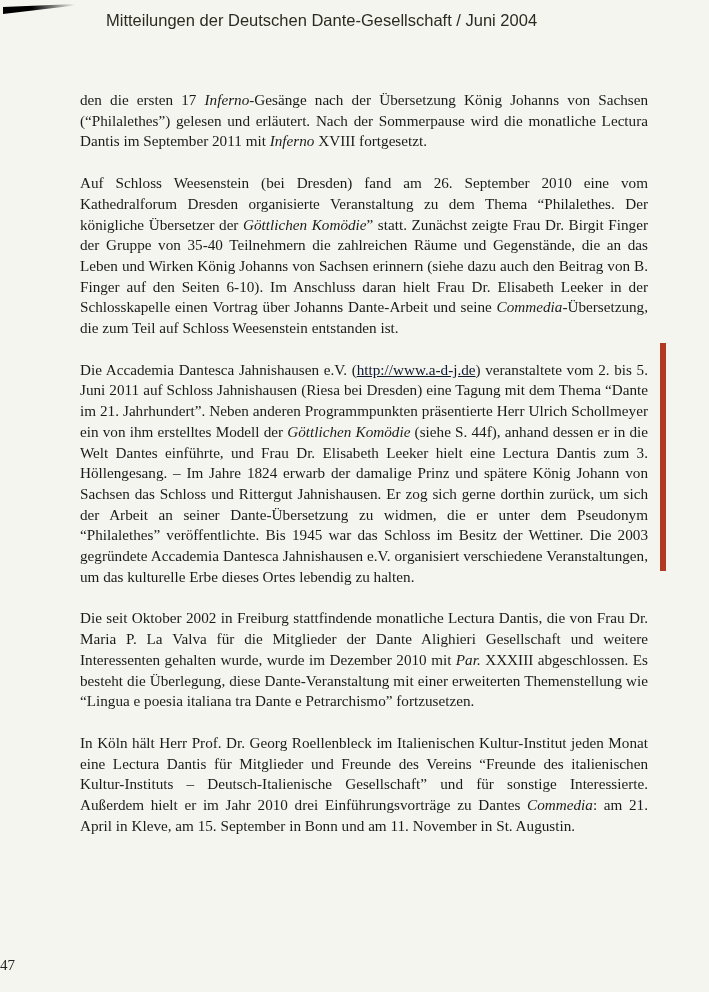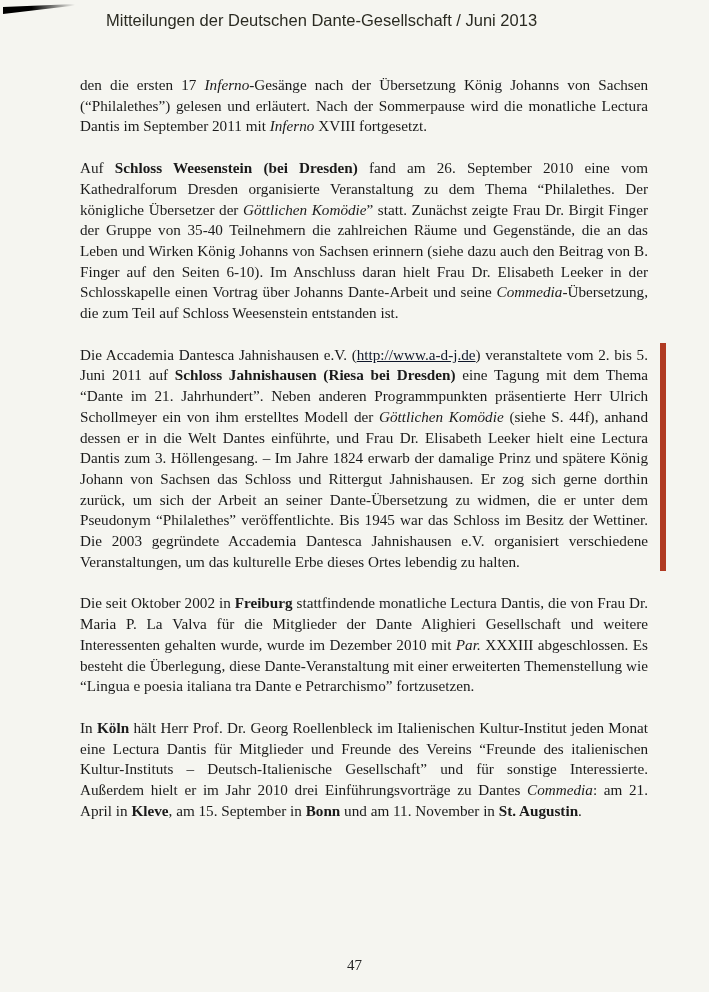--- a/index.html
+++ b/index.html
@@ -15,38 +15,38 @@
   }
   .header {
     position: absolute; left: 106px; top: 11px;
     font-family: "Liberation Sans", sans-serif; font-size: 16.5px;
     color: #2b2b22; letter-spacing: 0px; white-space: nowrap;
   }
   .content {
     position: absolute; left: 80px; top: 75px; width: 568px;
     font-size: 15.2px; line-height: 20.7px;
   }
-  .content p { margin: 0 0 21px 0; text-align: justify; hyphens: manual; }
-  .content b { font-weight: bold; }
+  .content p { margin: 15px 0 21px 0; text-align: justify; hyphens: manual; }
+  .content b { font-weight: normal; }
   .content i { font-style: italic; }
   .link { text-decoration: underline; color: #0f172a; }
   .red-bar {
     position: absolute; left: 660px; top: 343px; width: 6px; height: 228px;
     background: #b03a22;
   }
   .page-number {
-    position: absolute; left: 0; width: 709px; top: 957px; text-align: center;
+    position: absolute; left: 0; width: 709px; top: 957px; text-align: left;
     font-size: 15px; color: #222;
   }
 </style>
 </head>
 <body>
 
 <div class="corner-mark"></div>
-<div class="header">Mitteilungen der Deutschen Dante-Gesellschaft  / Juni 2013</div>
+<div class="header">Mitteilungen der Deutschen Dante-Gesellschaft  / Juni 2004</div>
 
 <div class="content">
   <p><span>den die ersten 17 </span><i>Inferno</i><span>-Gesänge nach der Übersetzung König Johanns von Sachsen (“Philalethes”) gelesen und erläutert. Nach der Sommerpause wird die monatliche Lectura Dantis im September 2011 mit </span><i>Inferno</i><span> XVIII fortgesetzt.</span></p>
   <p><span>Auf </span><b>Schloss Weesenstein (bei Dresden)</b><span> fand am 26. September 2010 eine vom Kathedralforum Dresden organisierte Veranstaltung zu dem Thema “Philalethes. Der königliche Übersetzer der </span><i>Göttlichen Komödie</i><span>” statt. Zunächst zeigte Frau Dr. Birgit Finger der Gruppe von 35-40 Teilnehmern die zahlreichen Räume und Gegenstände, die an das Leben und Wirken König Johanns von Sachsen erinnern (siehe dazu auch den Beitrag von B. Finger auf den Seiten 6-10). Im Anschluss daran hielt Frau Dr. Elisabeth Leeker in der Schlosskapelle einen Vortrag über Johanns Dante-Arbeit und seine </span><i>Commedia</i><span>-Übersetzung, die zum Teil auf Schloss Weesenstein entstanden ist.</span></p>
   <p><span>Die Accademia Dantesca Jahnishausen e.V. (</span><span class="link">http://www.a-d-j.de</span><span>) veranstaltete vom 2. bis 5. Juni 2011 auf </span><b>Schloss Jahnishausen (Riesa bei Dresden)</b><span> eine Ta­gung mit dem Thema “Dante im 21. Jahrhundert”. Neben anderen Programm­punkten präsentierte Herr Ulrich Schollmeyer ein von ihm erstelltes Modell der </span><i>Göttlichen Komödie</i><span> (siehe S. 44f), anhand dessen er in die Welt Dantes einführte, und Frau Dr. Elisabeth Leeker hielt eine Lectura Dantis zum 3. Höllengesang. – Im Jahre 1824 erwarb der damalige Prinz und spätere König Johann von Sachsen das Schloss und Rittergut Jahnishausen. Er zog sich gerne dorthin zurück, um  sich der Arbeit an seiner Dante-Übersetzung zu widmen, die er unter dem Pseudonym “Philalethes” veröffentlichte. Bis 1945 war das Schloss im Besitz der Wettiner. Die 2003 gegründete Accademia Dantesca Jahnishausen e.V. organisiert verschiedene Veranstaltungen, um das kulturelle Erbe dieses Ortes lebendig zu halten.</span></p>
   <p><span>Die seit Oktober 2002 in </span><b>Freiburg</b><span> stattfindende monatliche Lectura Dantis, die von Frau Dr. Maria P. La Valva für die Mitglieder der Dante Alighieri Gesellschaft und weitere Interessenten gehalten wurde, wurde im Dezember 2010 mit </span><i>Par.</i><span> XXXIII abgeschlossen. Es besteht die Überlegung, diese Dante-Veranstaltung mit einer erweiterten Themenstellung wie “Lingua e poesia italiana tra Dante e Petrarchismo” fortzusetzen.</span></p>
   <p><span>In </span><b>Köln</b><span> hält Herr Prof. Dr. Georg Roellenbleck im Italienischen Kultur-Institut jeden Monat eine Lectura Dantis für Mitglieder und Freunde des Vereins “Freunde des italienischen Kultur-Instituts – Deutsch-Italienische Gesellschaft” und für sonstige Interessierte. Außerdem hielt er im Jahr 2010 drei Einführungsvorträge zu Dantes </span><i>Commedia</i><span>: am 21. April in </span><b>Kleve</b><span>, am 15. September in </span><b>Bonn</b><span> und am 11. November in </span><b>St. Augustin</b><span>.</span></p>
 </div>
 
 <div class="red-bar"></div>

